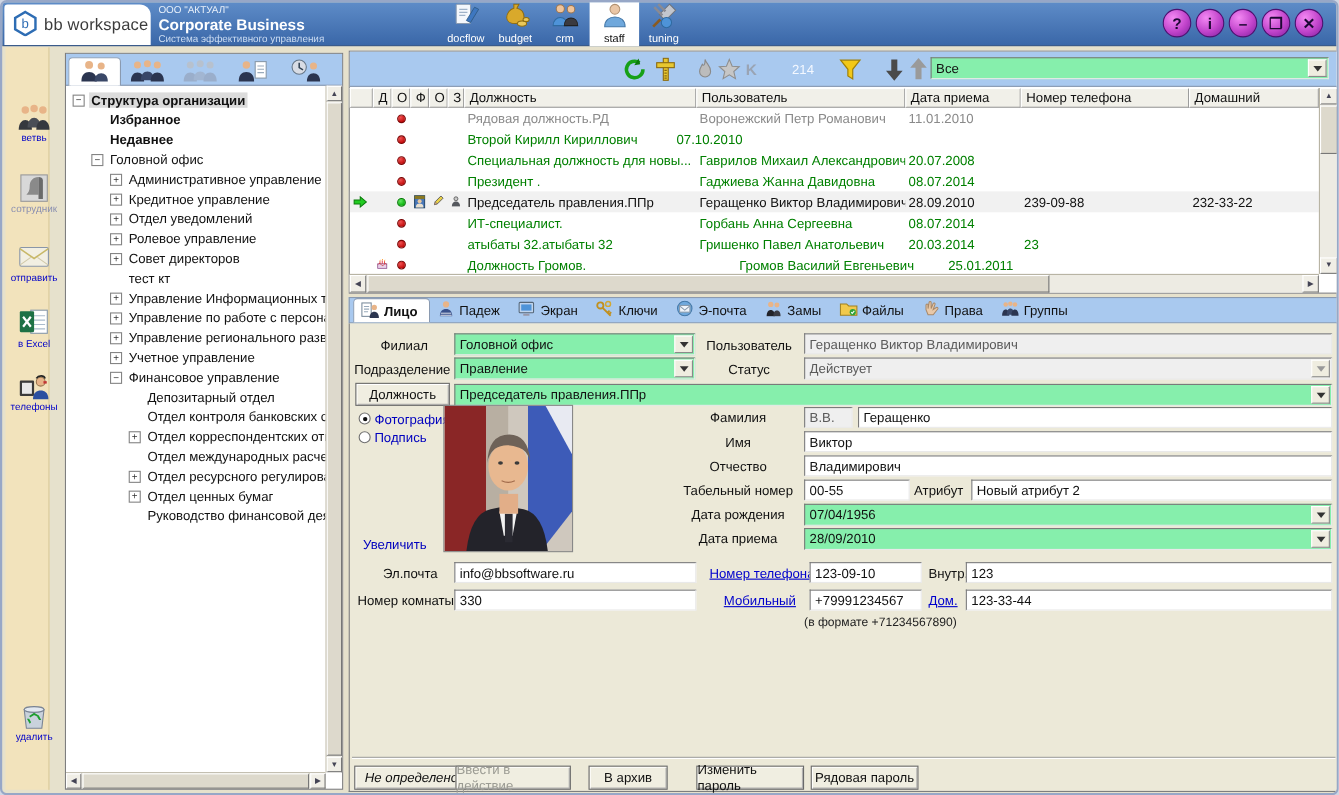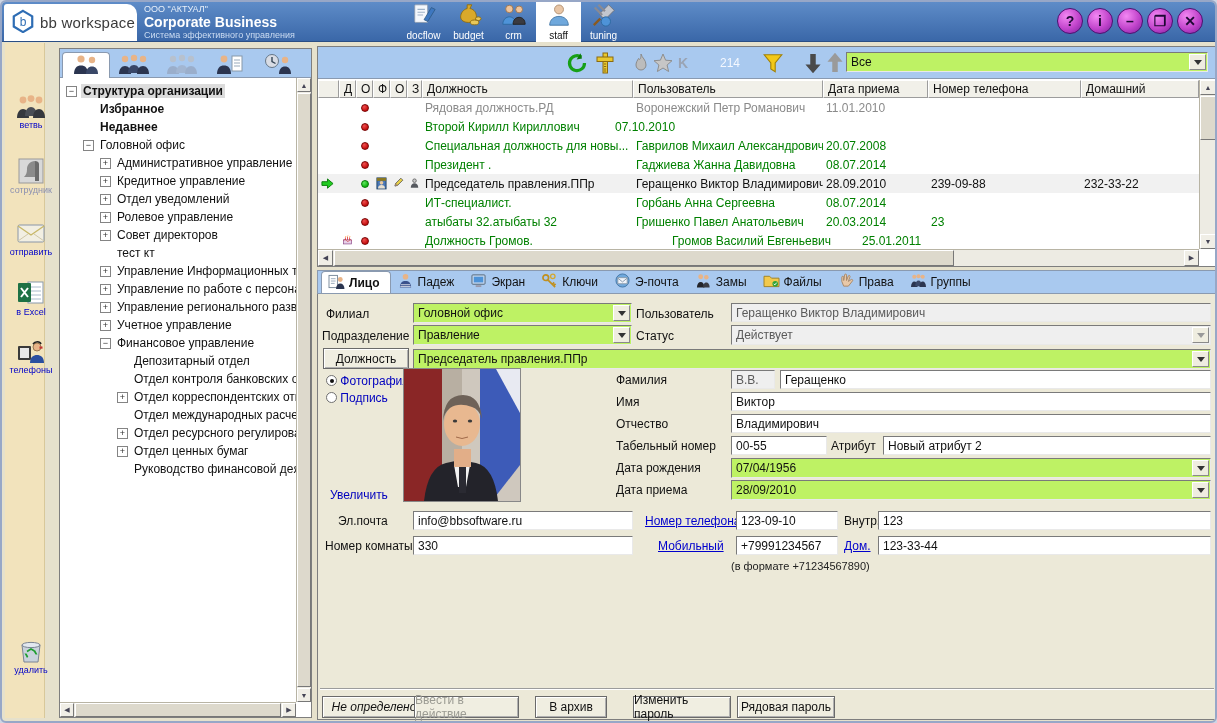--- a/index.html
+++ b/index.html
@@ -61,24 +61,24 @@
   .dot{width:8px;height:8px;border-radius:50%;margin:0 auto;}
   .dot.red{background:radial-gradient(circle at 35% 30%,#F05050,#C40E0E 70%);border:1px solid #7A0606;}
   .dot.green{background:radial-gradient(circle at 35% 30%,#60E860,#0FB40F 70%);border:1px solid #067A06;}
   
   .detail-panel{position:absolute;left:315px;top:268px;width:900px;height:450px;}
   .detail-tabs{position:absolute;left:0;top:0;right:0;height:24px;background:#A9C9EF;border:1px solid #8A9AB0;display:flex;align-items:flex-end;padding-left:3px;}
   .dtab{display:inline-flex;align-items:center;gap:4px;height:22px;padding:0 10px 0 6px;font-size:12px;color:#111;border-radius:4px 4px 0 0;}
   .dtab svg{width:17px;height:15px;}
   .dtab.active{background:#fff;border:1px solid #8A9AB0;border-bottom:none;font-weight:bold;}
   .detail-body{position:absolute;left:0;top:24px;right:0;bottom:0;background:#ECE9D8;border:1px solid #7E7E7E;border-top:none;}
-  .flabel{position:absolute;text-align:left;white-space:nowrap;}
+  .flabel{position:absolute;text-align:center;white-space:nowrap;}
   .tfield{position:absolute;height:19px;background:#fff;border:1px solid;border-color:#7A7A7A #E9E9E9 #E9E9E9 #7A7A7A;font:12px "Liberation Sans",sans-serif;padding:0 4px;color:#111;}
   .tfield.dis{background:#EFEFEF;color:#5A5A5A;}
-  .combo{position:absolute;height:20px;background:#bef264;border:1px solid;border-color:#7A7A7A #E9E9E9 #E9E9E9 #7A7A7A;}
+  .combo{position:absolute;height:20px;background:#86efac;border:1px solid;border-color:#7A7A7A #E9E9E9 #E9E9E9 #7A7A7A;}
   .combo-text{position:absolute;left:4px;top:2px;right:20px;white-space:nowrap;overflow:hidden;}
   .combo-btn{position:absolute;right:1px;top:1px;bottom:1px;width:17px;background:#EFEDE0;border:1px solid;border-color:#fff #8A8A8A #8A8A8A #fff;display:flex;align-items:center;justify-content:center;}
   .tri{width:0;height:0;border:4px solid transparent;border-top:5px solid #333;margin-top:5px;}
   .combo.dis{background:#EFEFEF;color:#5A5A5A;}
   .combo.dis .tri{border-top-color:#999;}
   .btn{background:#F0EEE1;border:1px solid #6A6A6A;box-shadow:inset 1px 1px 0 #fff,inset -1px -1px 0 #B0B0B0;font:12px "Liberation Sans",sans-serif;color:#111;display:flex;align-items:center;justify-content:center;}
   .btn.dis{color:#9B9B93;}
   .radio{width:11px;height:11px;border-radius:50%;border:1px solid #707070;background:#fff;display:inline-block;position:relative;vertical-align:-1px;}
   .radio.on::after{content:"";position:absolute;left:3px;top:3px;width:4px;height:4px;background:#111;border-radius:50%;}
   .bluetext{color:#0000BE;}

